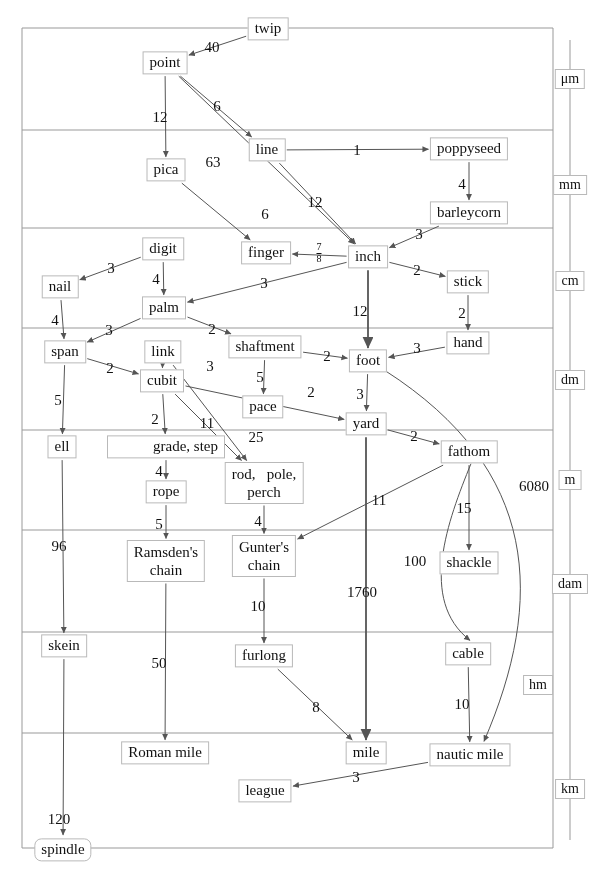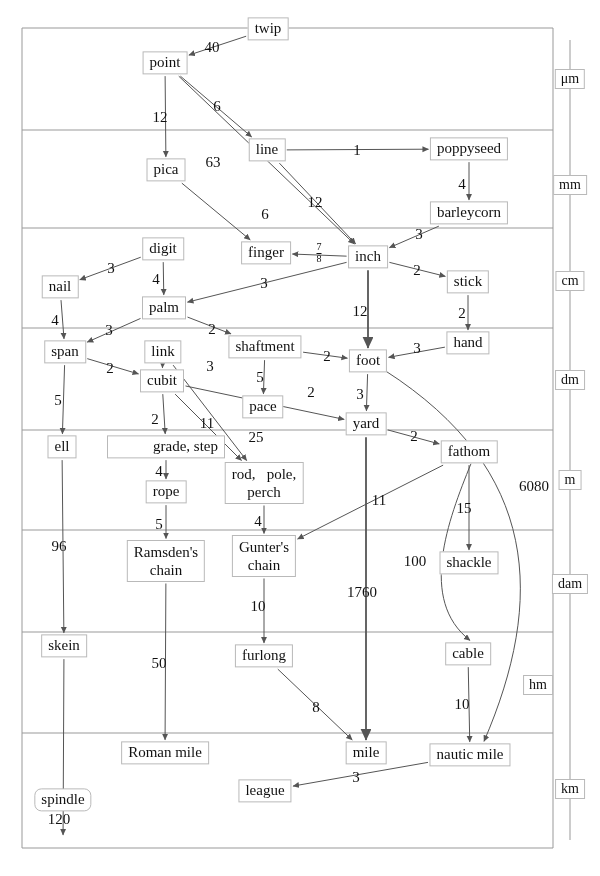--- a/index.html
+++ b/index.html
@@ -161,21 +161,21 @@
 chain</div>
       <div class="node two-line" style="left: 166px; top: 561px;">Ramsden's
 chain</div>
       <div class="node" style="left: 64px; top: 646px;">skein</div>
       <div class="node" style="left: 264px; top: 656px;">furlong</div>
       <div class="node" style="left: 468px; top: 654px;">cable</div>
       <div class="node" style="left: 165px; top: 753px;">Roman mile</div>
       <div class="node" style="left: 366px; top: 753px;">mile</div>
       <div class="node" style="left: 470px; top: 755px;">nautic mile</div>
       <div class="node" style="left: 265px; top: 791px;">league</div>
-      <div class="node" style="left: 63px; top: 800px; border-radius: 7px;">spindle</div>
+      <div class="node" style="left: 63px; top: 850px; border-radius: 7px;">spindle</div>
     </div>
   <div id="labels">
       <div class="elabel" style="left: 212px; top: 47px;">40</div>
       <div class="elabel" style="left: 160px; top: 117px;">12</div>
       <div class="elabel" style="left: 217px; top: 106px;">6</div>
       <div class="elabel" style="left: 213px; top: 162px;">63</div>
       <div class="elabel" style="left: 357px; top: 150px;">1</div>
       <div class="elabel" style="left: 462px; top: 184px;">4</div>
       <div class="elabel" style="left: 419px; top: 234px;">3</div>
       <div class="elabel" style="left: 315px; top: 202px;">12</div>

